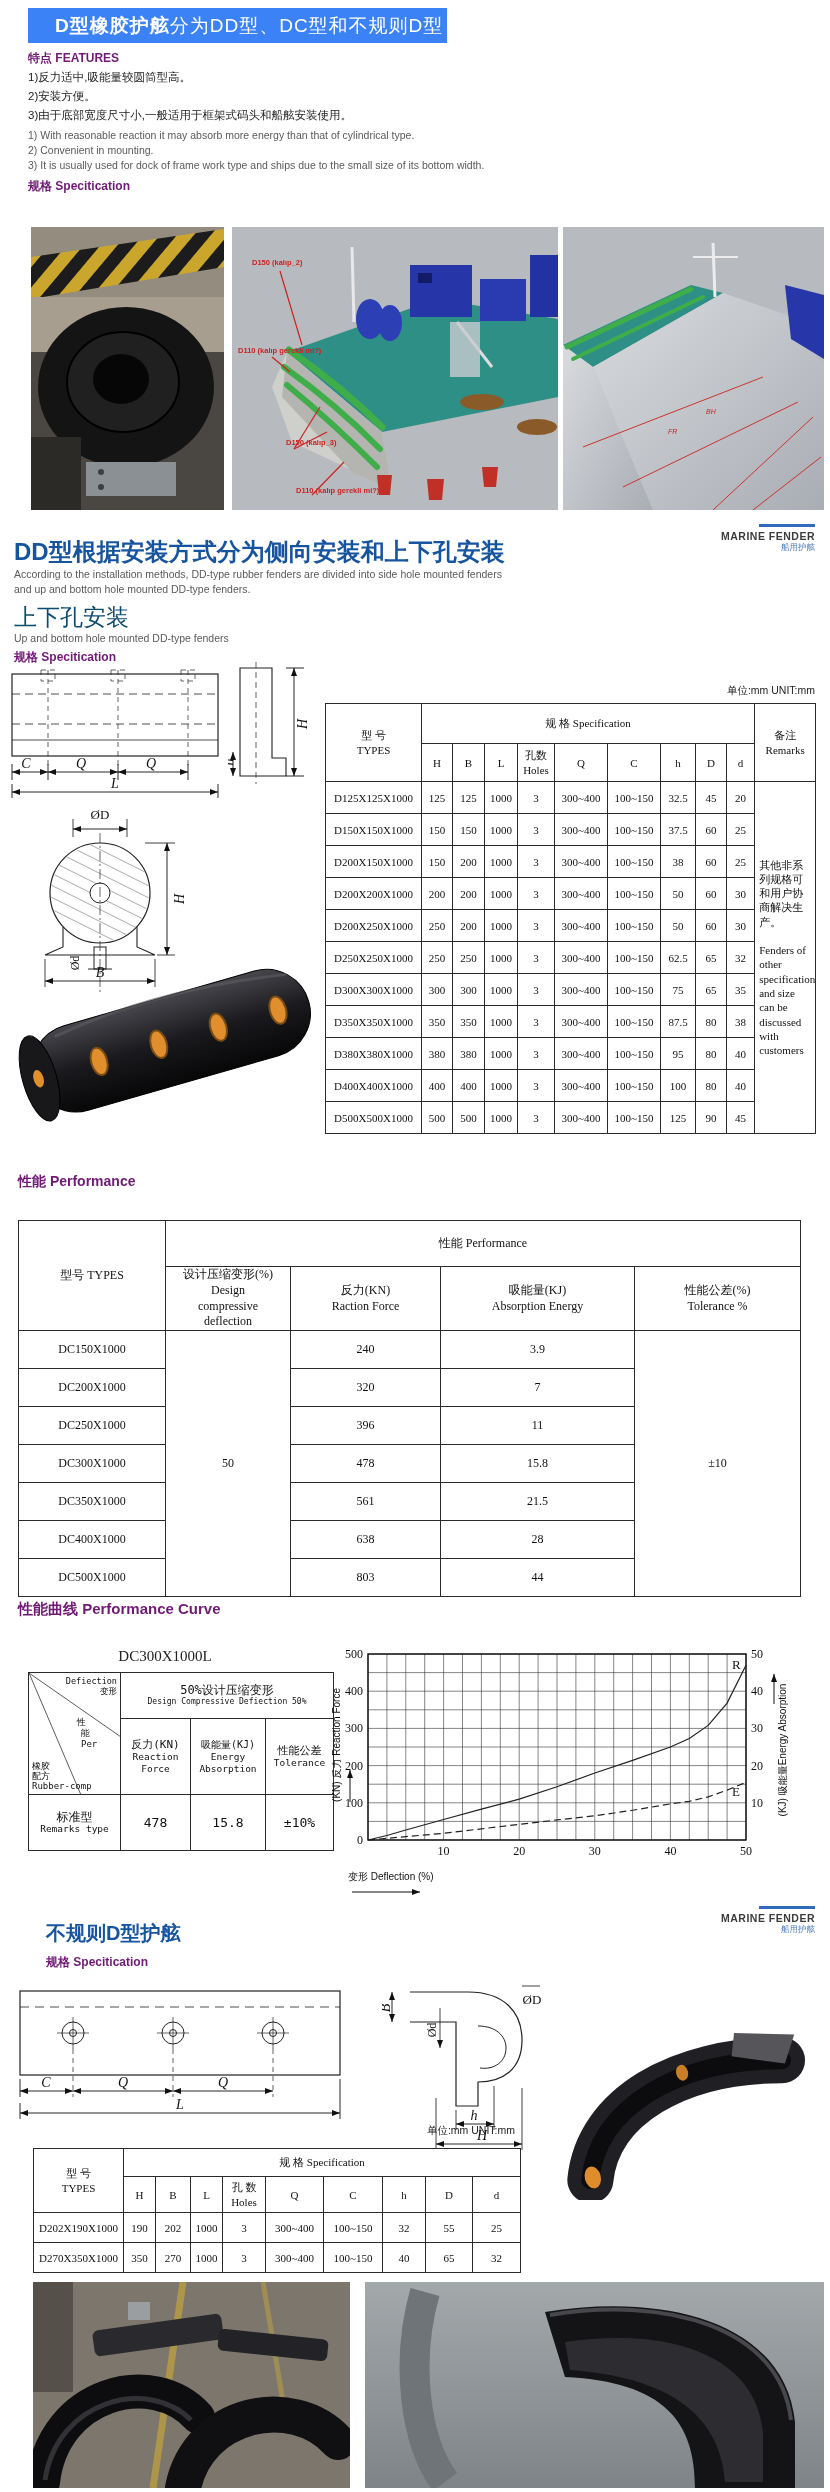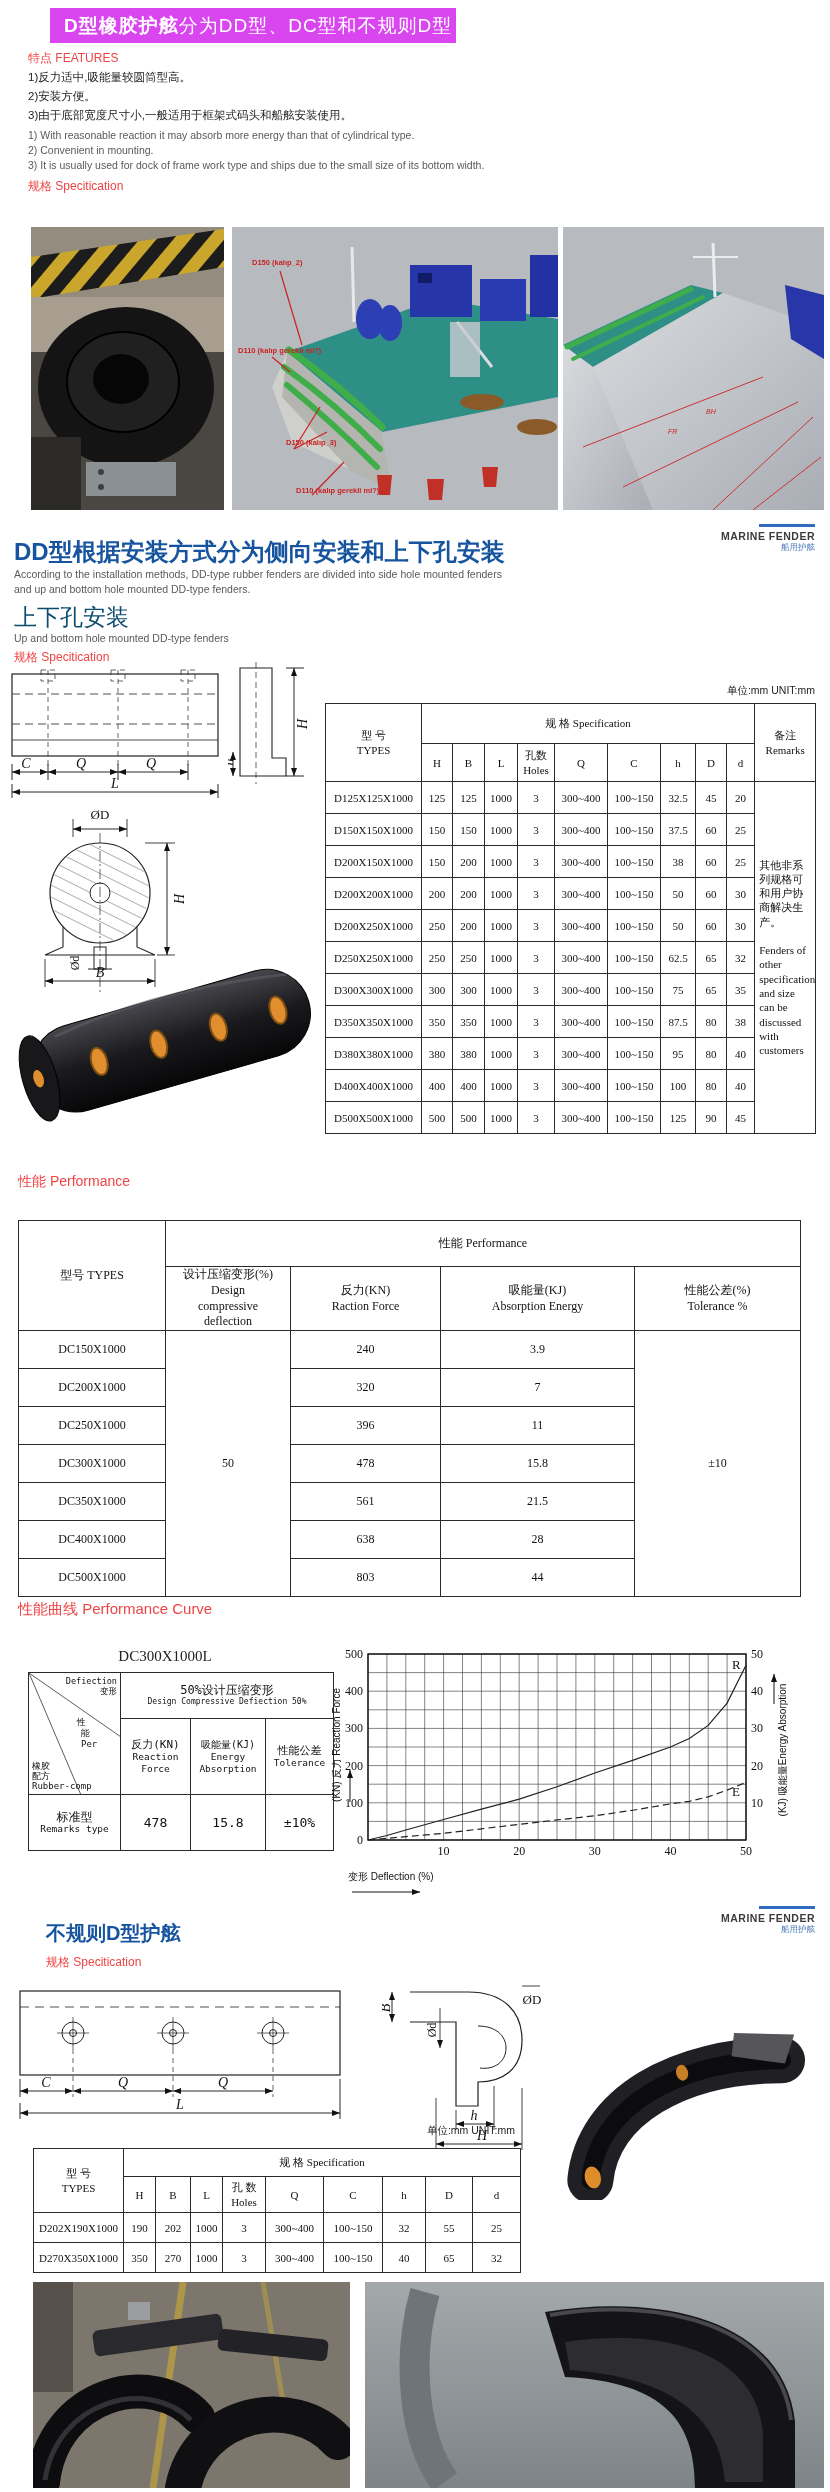--- a/index.html
+++ b/index.html
@@ -1,20 +1,20 @@
 <!DOCTYPE html>
 <html><head>
 <meta charset="utf-8">
 <style>
   html,body{margin:0;padding:0;background:#fff;}
   #page{position:relative;width:830px;height:2492px;background:#fff;overflow:hidden;
         font-family:"Liberation Sans",sans-serif;color:#222;}
   .abs{position:absolute;}
-  .h-blue{color:#ef4444;font-weight:normal;}
-  .banner{background:#d946ef;color:#fff;font-size:19px;line-height:35px;padding-left:14px;letter-spacing:1px;margin-left:22px;}
+  .h-blue{color:#701a75;font-weight:bold;}
+  .banner{background:#3b82f6;color:#fff;font-size:19px;line-height:35px;padding-left:27px;letter-spacing:1px;}
   .banner b{font-weight:bold;}
   .cn-item{font-size:11.5px;color:#1d1d1d;line-height:18px;}
   .en-item{font-size:10.5px;color:#5a5a5a;line-height:15.5px;}
   .sec-title{color:#17549f;font-size:24px;font-weight:bold;}
   .desc{font-size:10.5px;color:#5a5a5a;line-height:15px;}
   .sub-big{font-size:23px;color:#0c4a6e;}
   .unit{font-size:10.5px;color:#222;text-align:right;font-family:"Liberation Sans",sans-serif;}
   .logo{width:140px;text-align:right;}
   .logo-line{height:3px;width:56px;background:#2f6bbf;margin-left:auto;margin-bottom:3px;}
   .logo-name{font-size:10.5px;font-weight:bold;color:#3b3b3d;letter-spacing:0.5px;}

